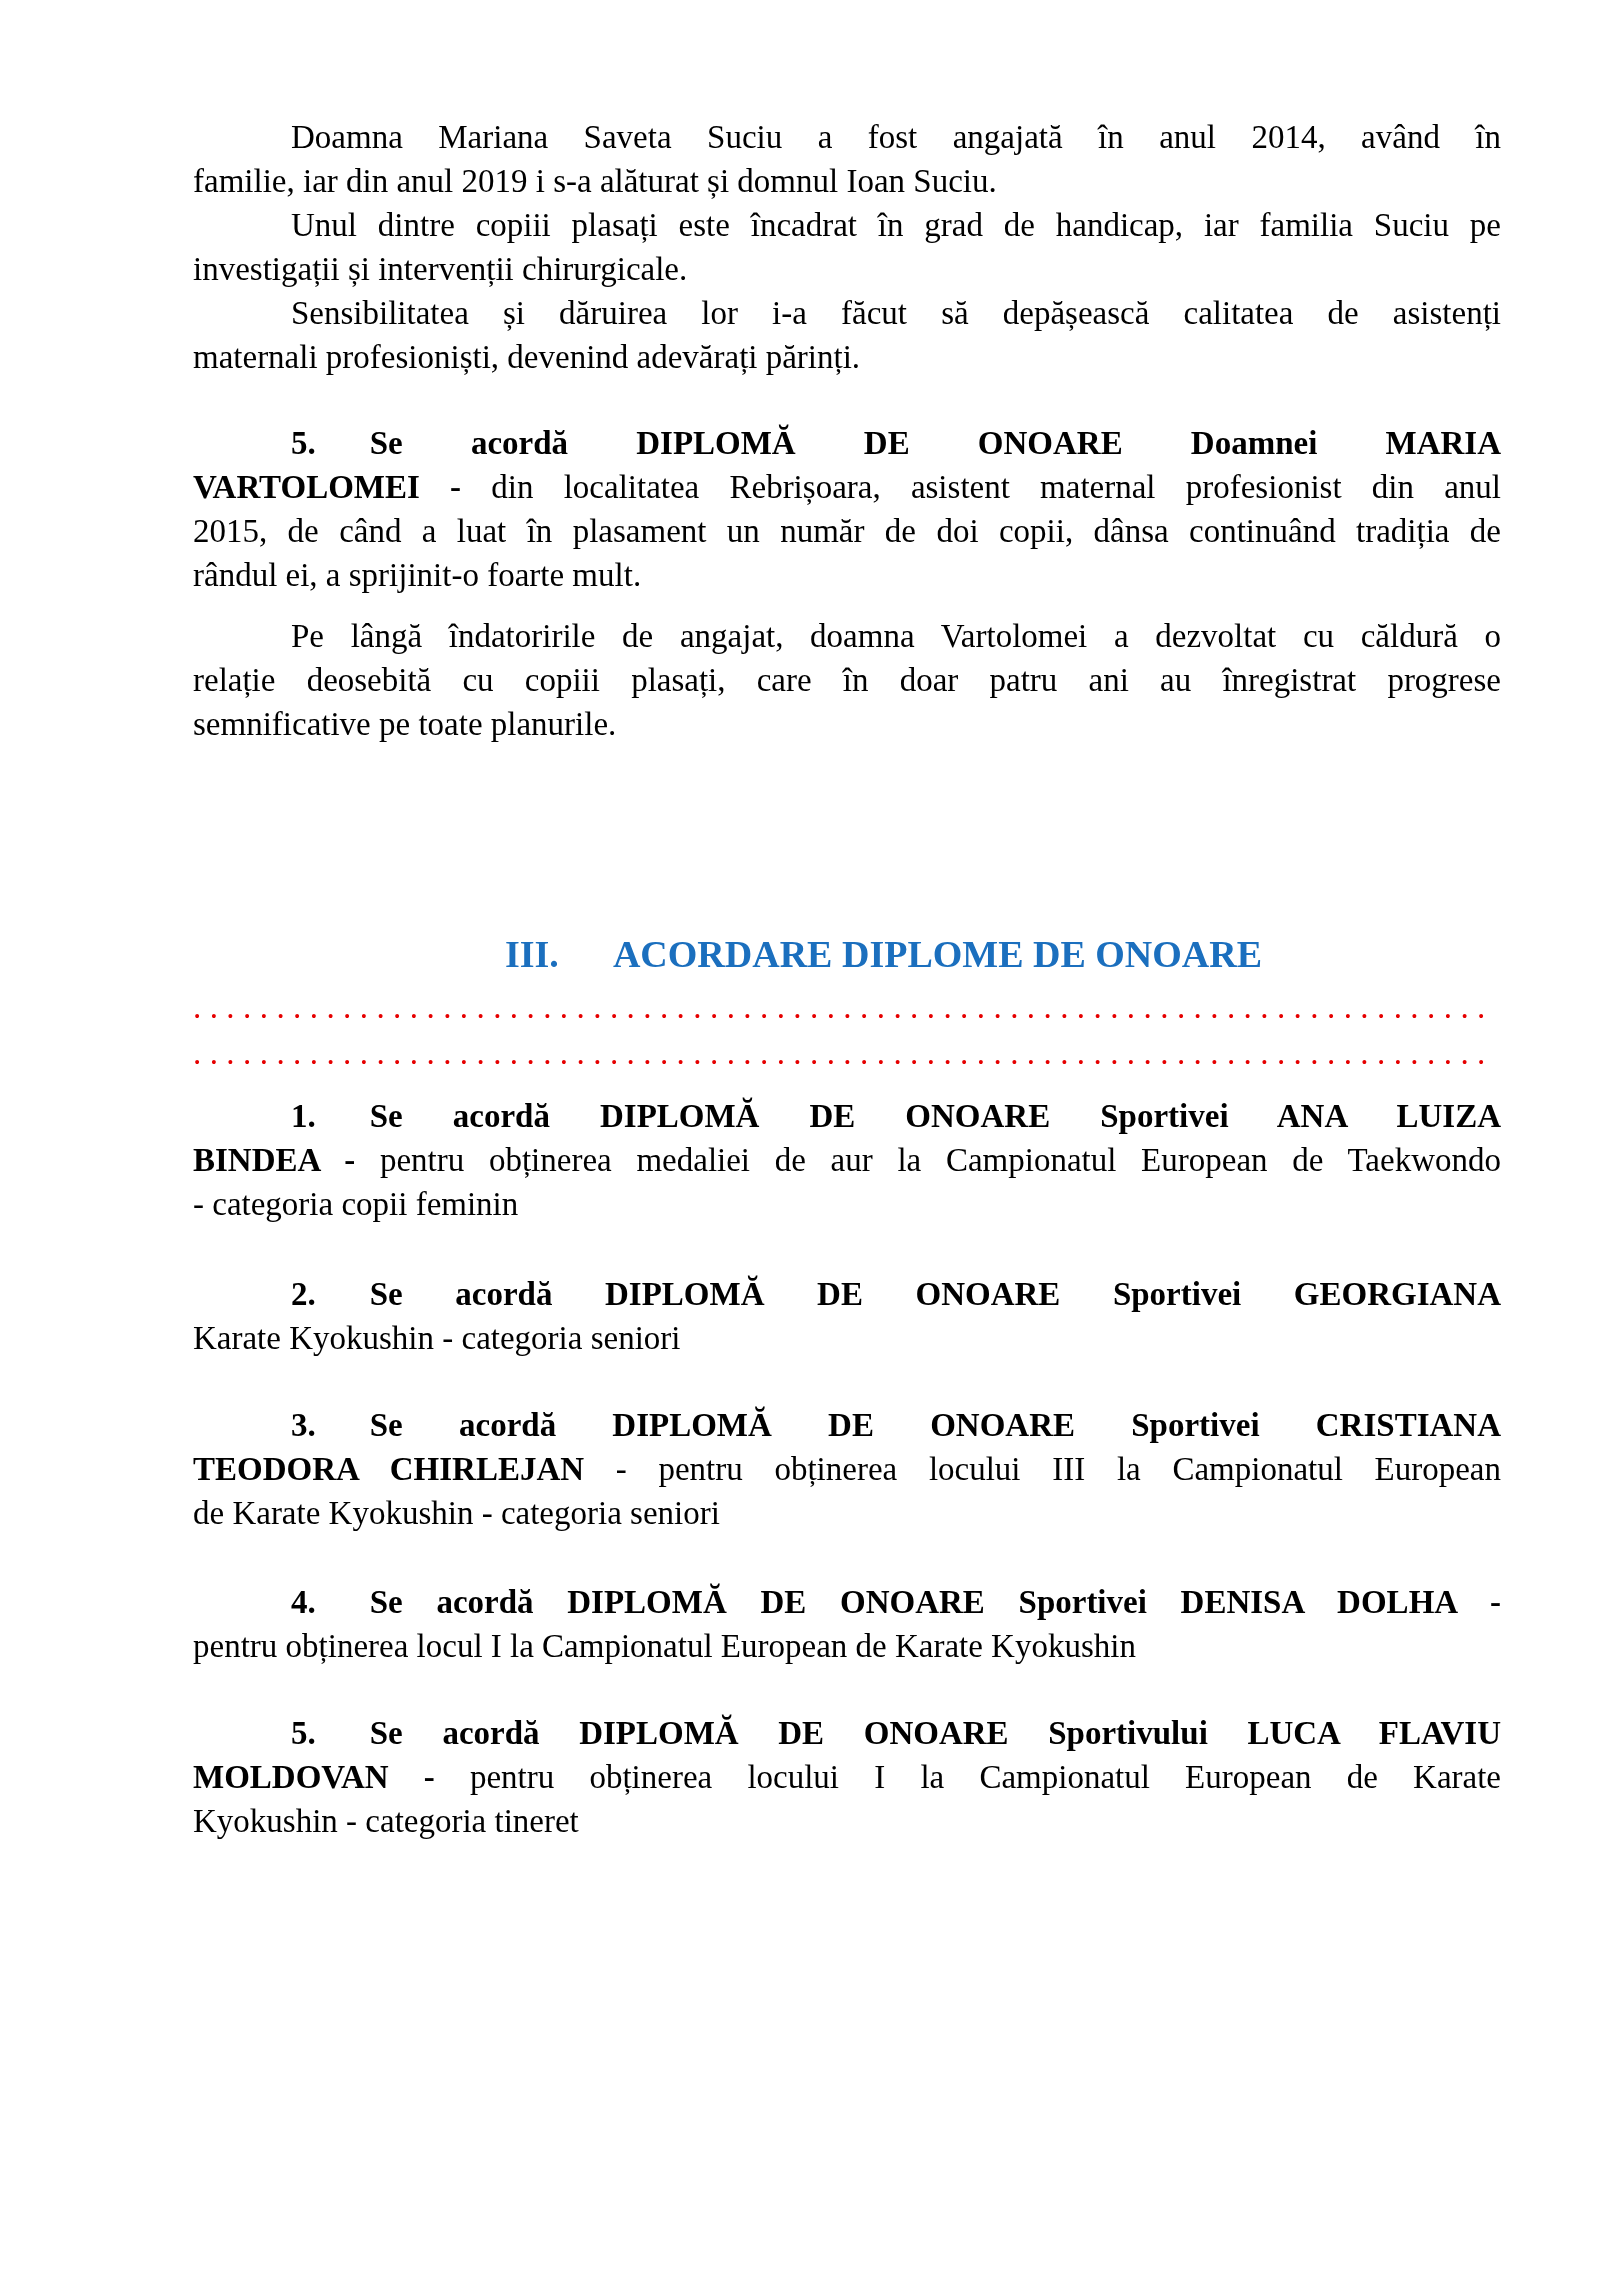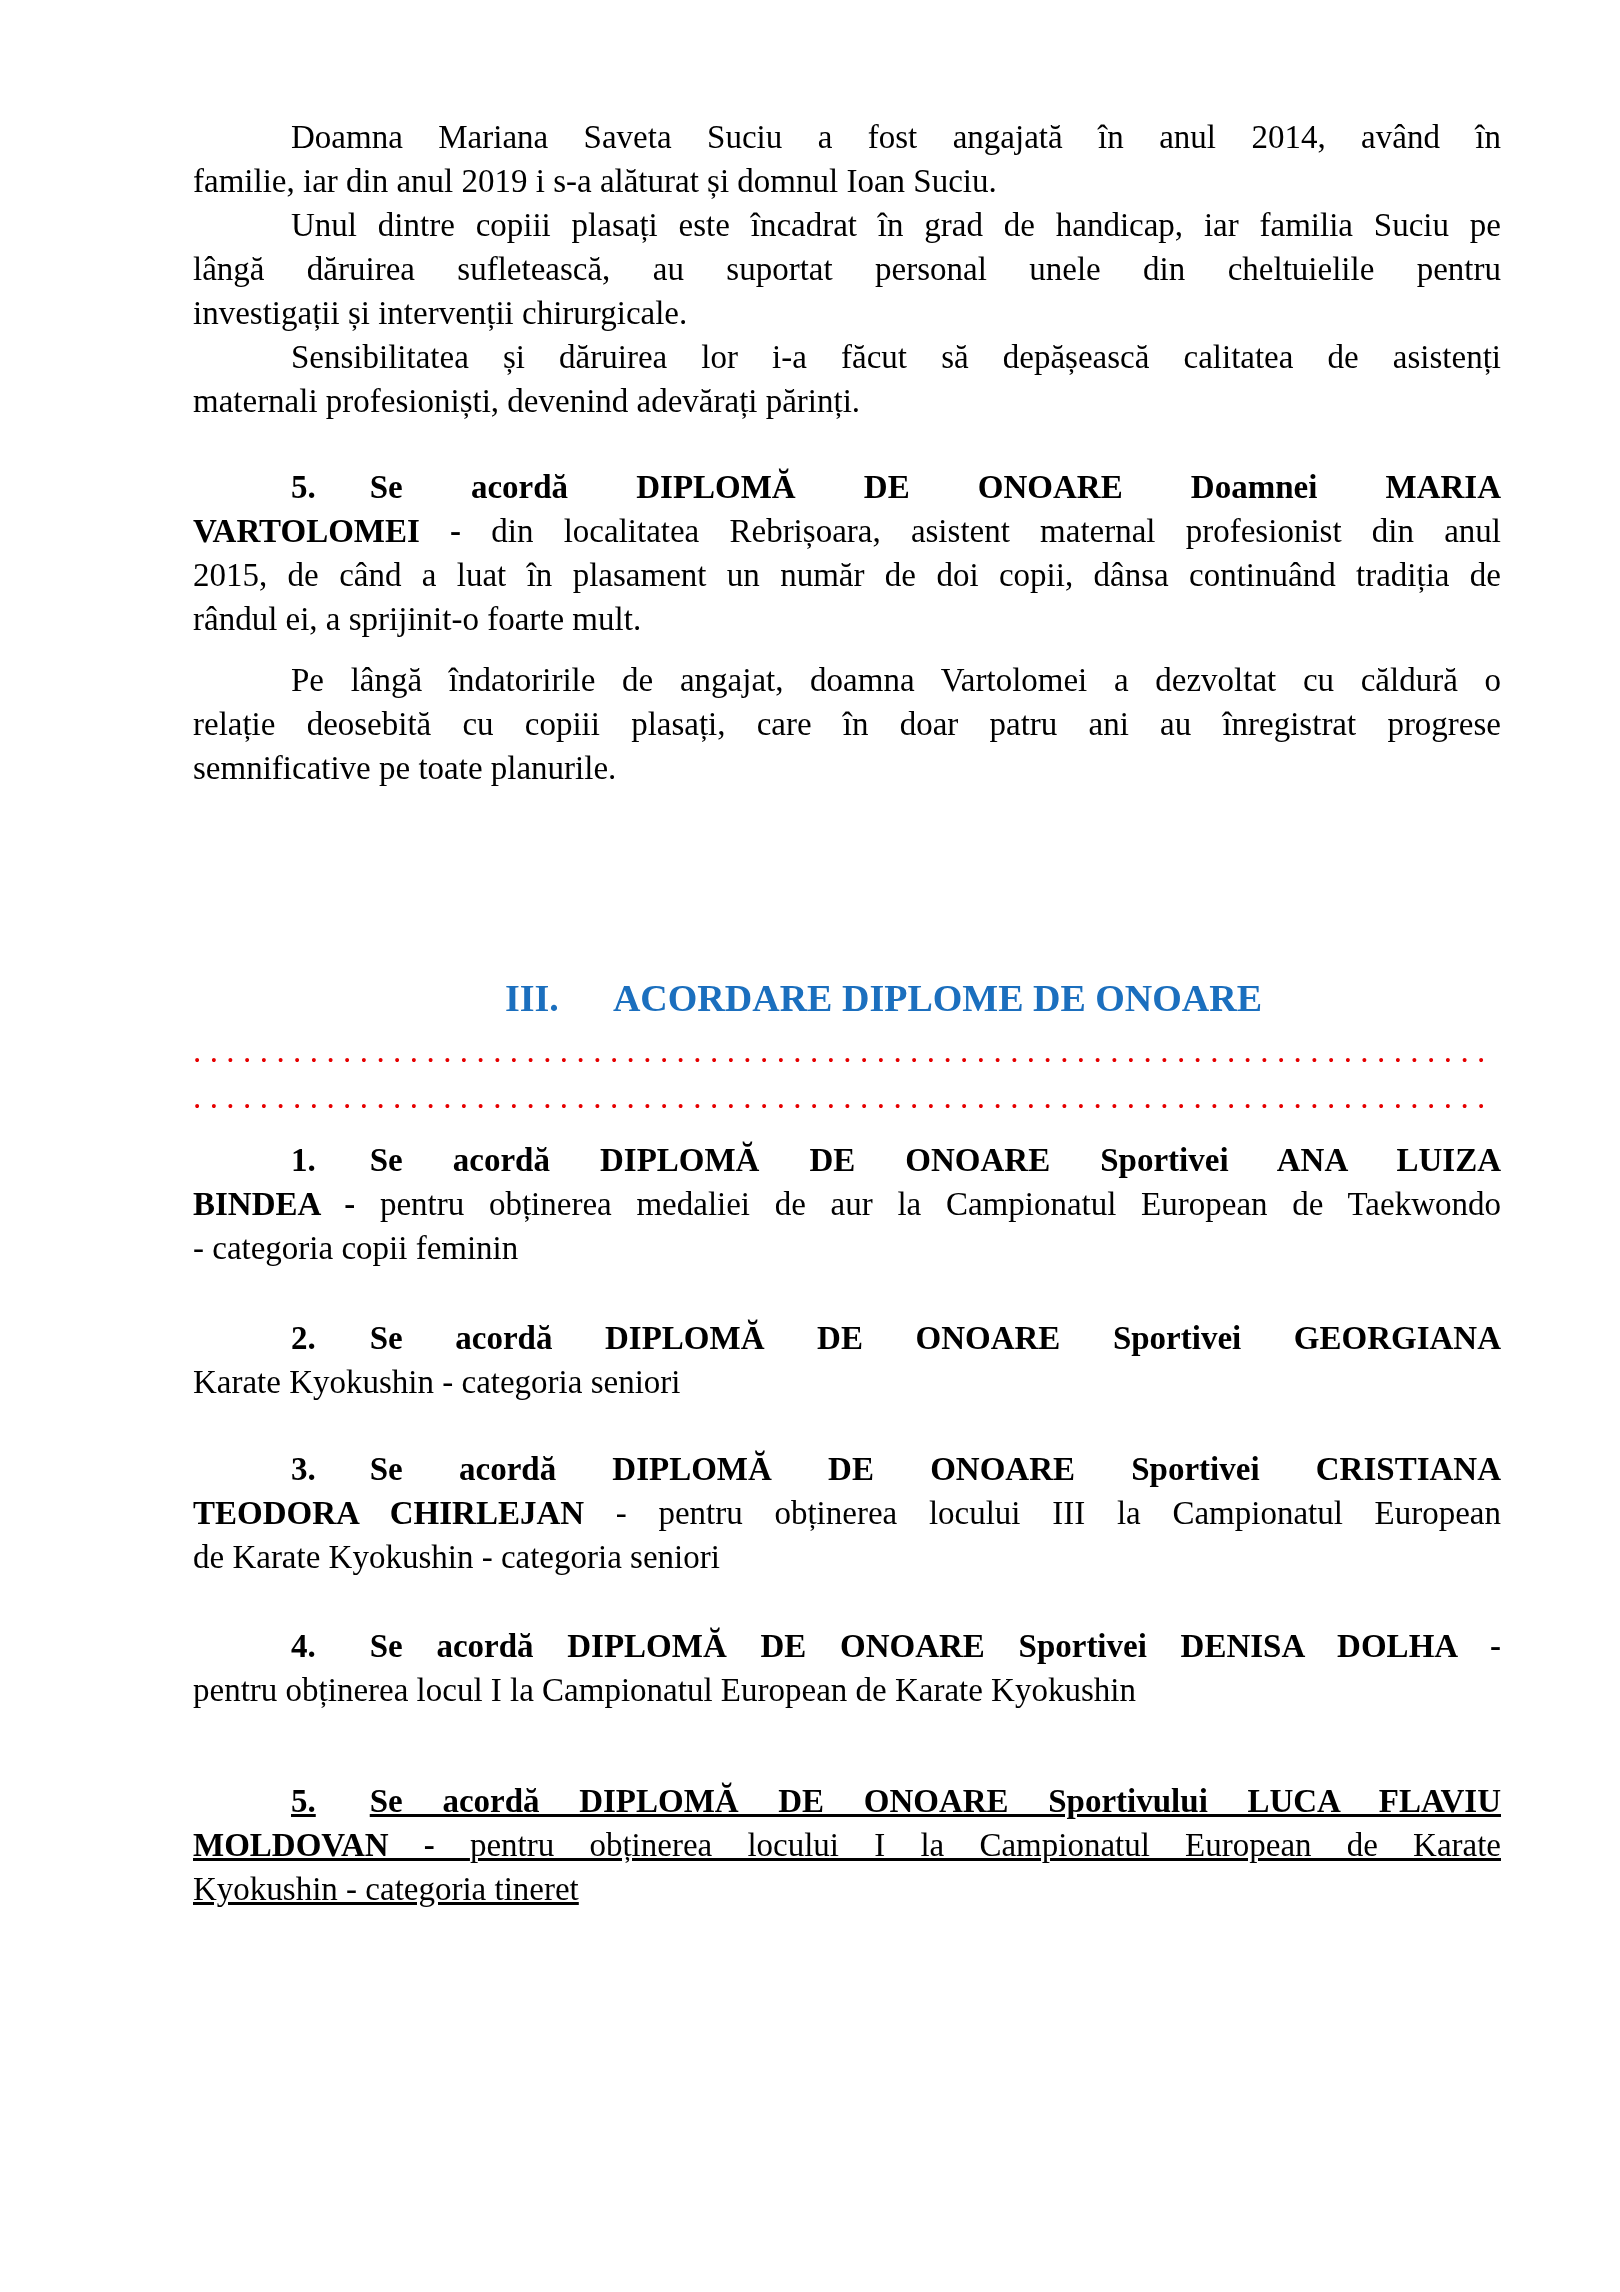--- a/index.html
+++ b/index.html
@@ -55,21 +55,21 @@
   
   #blk-merit        { margin-top: 42px; }
   #blk-vartolomei   { margin-top: 16.7px; }
   #blk-heading      { margin-top: 185px; }
   #blk-dots1        { margin-top: 6.9px; }
   #blk-dots2        { margin-top: 2px; }
   #blk-h1           { margin-top: 19.6px; }
   #blk-h2           { margin-top: 46px; }
   #blk-h3           { margin-top: 43px; }
   #blk-h4           { margin-top: 45px; }
-  #blk-h5           { margin-top: 67px; text-decoration: underline; }
+  #blk-h5           { margin-top: 43px; }
   .pagenum {
     position: absolute;
     top: 2093px;
     right: 118px;
     font-family: "Liberation Sans", "DejaVu Sans", sans-serif;
     font-size: 35px;
     line-height: 44px;
     color: #000000;
   }
 </style>
@@ -77,21 +77,20 @@
 <body>
 
 <div class="page">
   <div class="content" id="doc">
       <div class="block" id="blk-p1">
         <div class="line first"><span class="seg-r">Doamna Mariana Saveta Suciu a fost angajată în anul 2014, având în</span></div>
         <div class="line last"><span class="seg-r">familie, iar din anul 2019 i s-a alăturat și domnul Ioan Suciu.</span></div>
       </div>
       <div class="block" id="blk-p2">
         <div class="line first"><span class="seg-r">Unul dintre copiii plasați este încadrat în grad de handicap, iar familia Suciu pe</span></div>
-        <div class="line"><span class="seg-r">lângă dăruirea sufletească, au suportat personal unele din cheltuielile pentru</span></div>
         <div class="line last"><span class="seg-r">investigații și intervenții chirurgicale.</span></div>
       </div>
       <div class="block" id="blk-p3">
         <div class="line first"><span class="seg-r">Sensibilitatea și dăruirea lor i-a făcut să depășească calitatea de asistenți</span></div>
         <div class="line last"><span class="seg-r">maternali profesioniști, devenind adevărați părinți.</span></div>
       </div>
       <div class="block" id="blk-merit">
         <div class="line first"><span class="seg-b">5.</span><span class="tab"></span><span class="seg-b">Se acordă DIPLOMĂ DE ONOARE Doamnei MARIA</span></div>
         <div class="line"><span class="seg-b">VARTOLOMEI - </span><span class="seg-r">din localitatea Rebrișoara,  asistent maternal profesionist din anul</span></div>
         <div class="line"><span class="seg-r">2015, de când a luat în plasament un număr de doi copii, dânsa continuând tradiția de</span></div>

